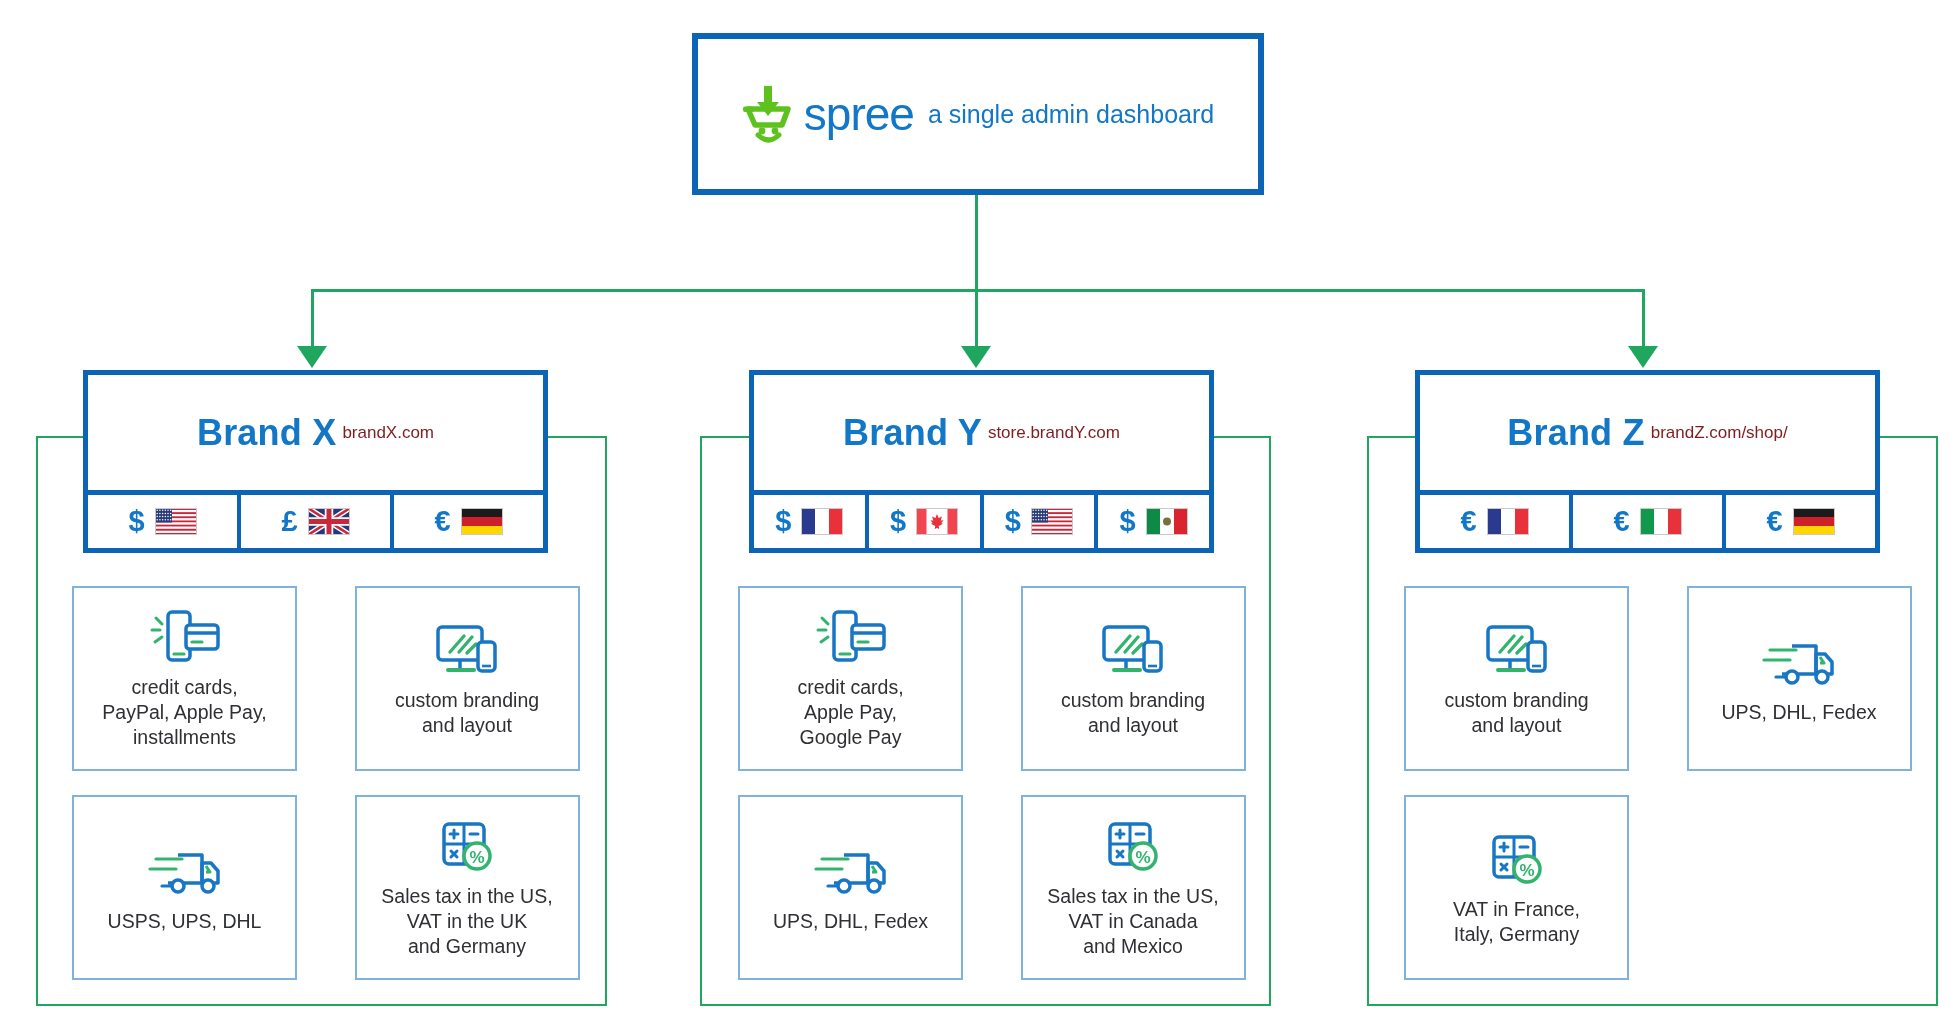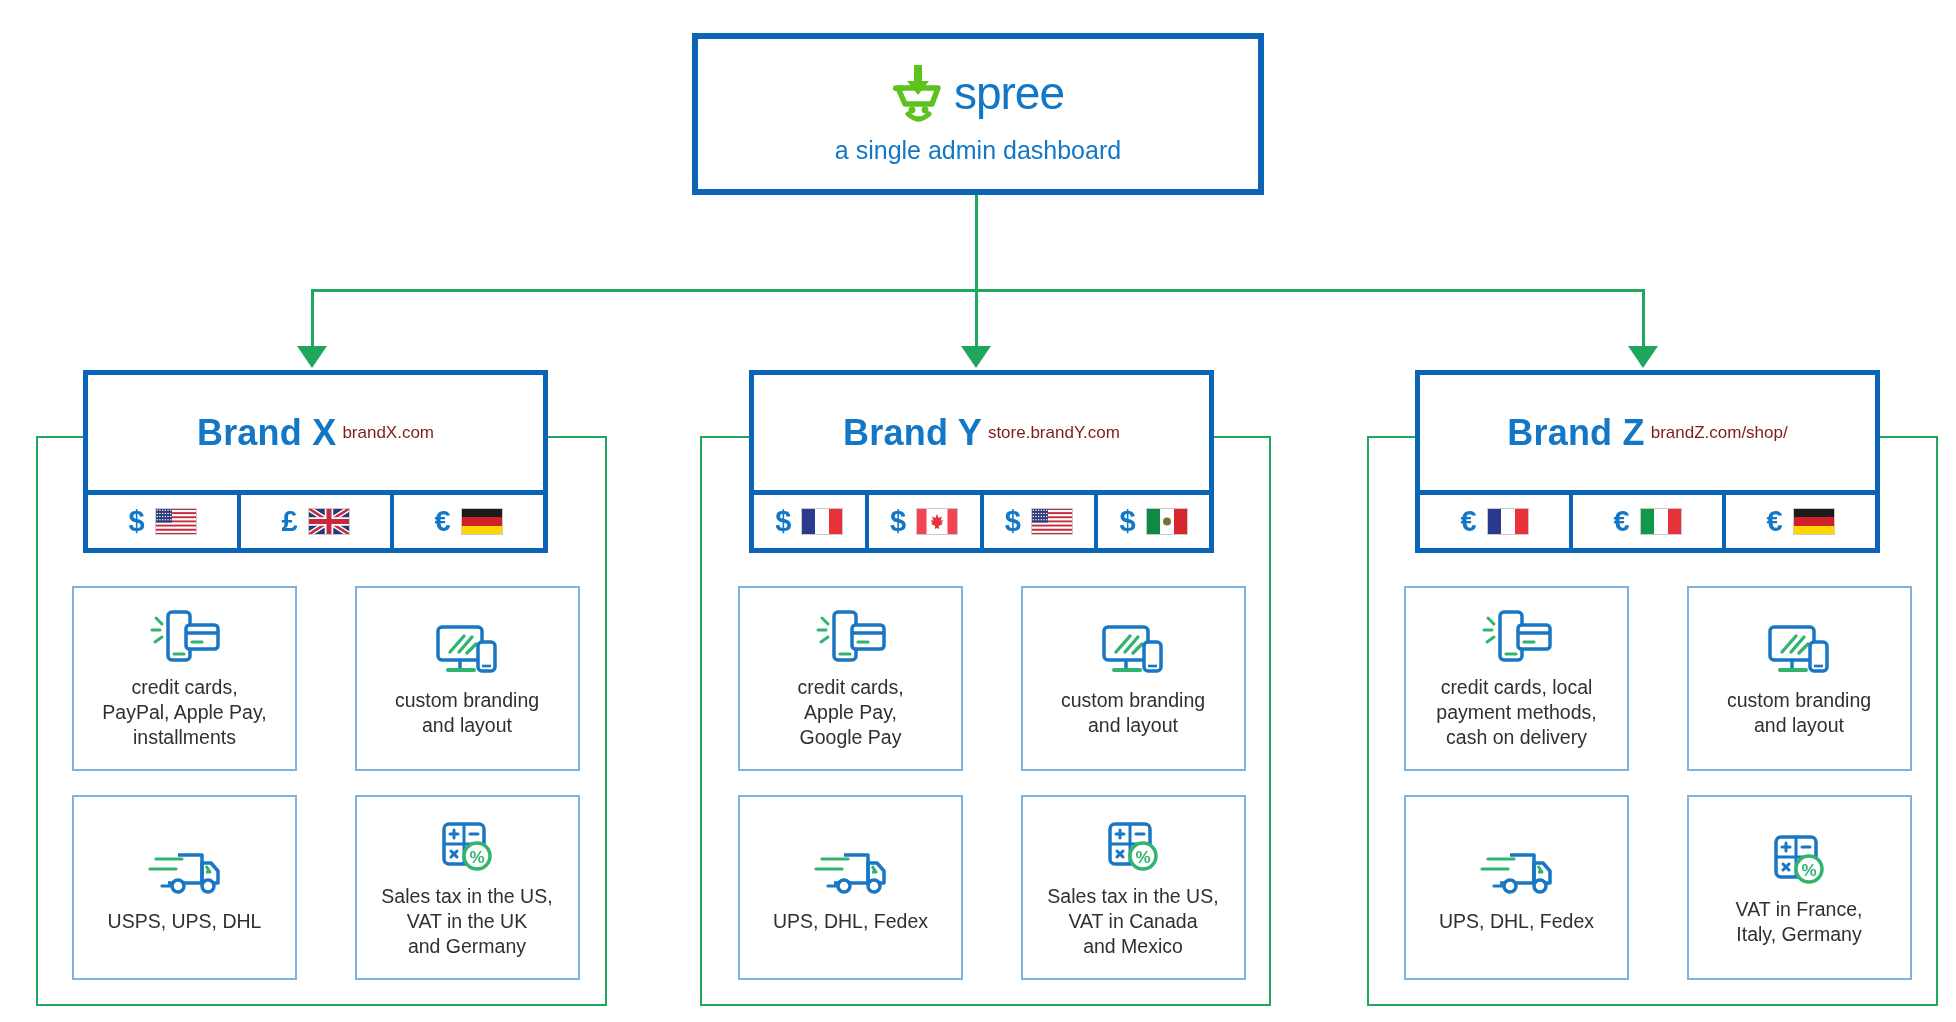--- a/index.html
+++ b/index.html
@@ -11,21 +11,21 @@
   }
   #stage { position: relative; width: 1956px; height: 1022px; }
 
   
   .root-node {
     position: absolute;
     left: 692px; top: 33px;
     width: 572px; height: 162px;
     border: 6px solid #0b64b5;
     background: #fff;
-    display: flex; flex-direction: column;
+    display: flex; flex-direction: row;
     align-items: center; justify-content: center;
     gap: 14px;
   }
   .spree-logo { display: flex; align-items: center; gap: 10px; height: 58px; }
   .spree-wordmark {
     font-size: 46px; font-weight: 500; color: #1277c6;
     letter-spacing: -1px; line-height: 1;
   }
   .root-tagline { font-size: 25px; color: #1277c6; }
 
@@ -501,39 +501,20 @@
       </svg>
           </div>
           <div class="feature-label">Sales tax in the US,
 VAT in Canada
 and Mexico</div>
         </div>
       </div>
       <div class="feature-grid g2">
         <div class="feature-card">
           <div class="feature-icon">
-            <svg width="74" height="60" viewBox="0 0 74 60">
-        <g stroke="#32b46e" stroke-width="3" stroke-linecap="round">
-          <line x1="8" y1="10" x2="14" y2="16"></line>
-                <line x1="4" y1="22" x2="12" y2="22"></line>
-          <line x1="7" y1="34" x2="14" y2="29"></line>
-        </g>
-        <rect x="20" y="4" width="22" height="48" rx="4" fill="#fff" stroke="#1877c4" stroke-width="3.5"></rect>
-        <rect x="38" y="17" width="32" height="24" rx="3.5" fill="#fff" stroke="#1877c4" stroke-width="3.5"></rect>
-        <line x1="38" y1="25" x2="70" y2="25" stroke="#1877c4" stroke-width="3.5"></line>
-        <line x1="44" y1="34" x2="54" y2="34" stroke="#32b46e" stroke-width="3.2" stroke-linecap="round"></line>
-        <line x1="26" y1="46" x2="36" y2="46" stroke="#32b46e" stroke-width="3.2" stroke-linecap="round"></line>
-      </svg>
-          </div>
-          <div class="feature-label">credit cards, local
-payment methods,
-cash on delivery</div>
-        </div>
-        <div class="feature-card">
-          <div class="feature-icon">
             <svg width="66" height="58" viewBox="0 0 66 58">
         <rect x="4" y="5" width="44" height="33" rx="4" fill="#fff" stroke="#1877c4" stroke-width="3.5"></rect>
         <g stroke="#32b46e" stroke-width="3.4" stroke-linecap="round">
           <line x1="16" y1="30" x2="30" y2="14"></line>
                 <line x1="25" y1="30" x2="38" y2="15"></line>
           <line x1="33" y1="31" x2="42" y2="22"></line>
         </g>
         <line x1="26" y1="38" x2="26" y2="47" stroke="#1877c4" stroke-width="3.5"></line>
         <line x1="14" y1="48" x2="40" y2="48" stroke="#32b46e" stroke-width="4" stroke-linecap="round"></line>
         <rect x="44" y="20" width="17" height="29" rx="4" fill="#fff" stroke="#1877c4" stroke-width="3.5"></rect>

